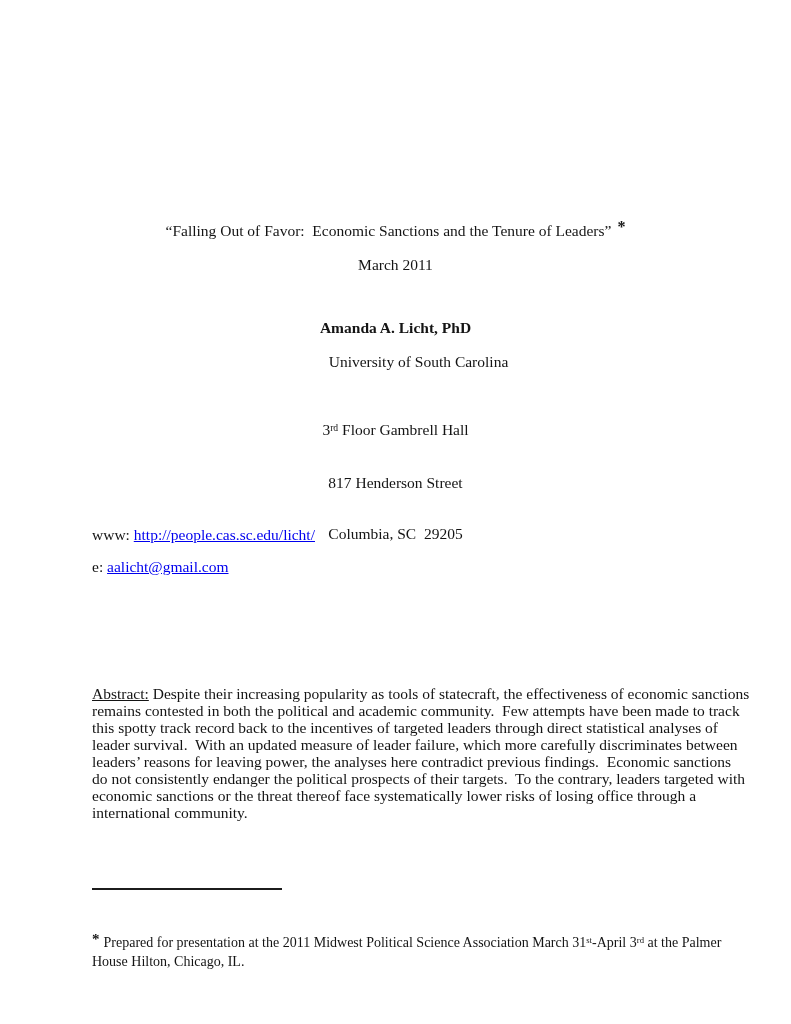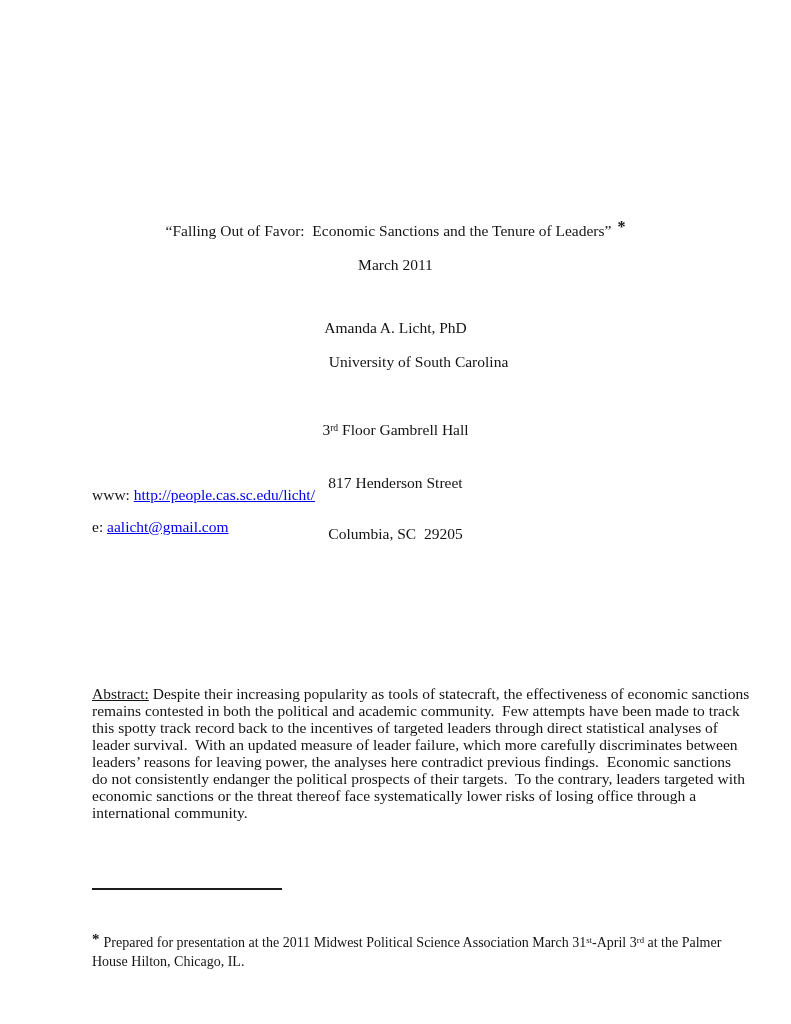--- a/index.html
+++ b/index.html
@@ -19,20 +19,21 @@
     width: 100%;
     text-align: center;
     line-height: 17px;
     white-space: pre;
   }
   .leftline {
     position: absolute;
     left: 92px;
     line-height: 17px;
     white-space: pre;
+    margin-top: 40px;
   }
   .addr-line { line-height: 17px; white-space: pre; }
   .ord {
     font-size: 0.62em;
     position: relative;
     top: -0.45em;
   }
   .title-ast {
     font-weight: bold;
     position: relative;
@@ -79,21 +80,21 @@
 </style>
 </head>
 <body>
 
 <div class="page">
 
   <div class="centered" style="top:222px;"><span>“Falling Out of Favor:  Economic Sanctions and the Tenure of Leaders”</span><span class="title-ast">*</span></div>
 
   <div class="centered" style="top:256px;">March 2011</div>
 
-  <div class="centered" style="top:319px;">Amanda A. Licht, PhD</div>
+  <div class="centered" style="top:319px;font-weight:bold;">Amanda A. Licht, PhD</div>
 
   <div class="centered" style="top:353px;margin-left:23px;">University of South Carolina</div>
 
   <div class="centered" style="top:387px;">
     <div class="addr-line"><span>3</span><span class="ord">rd</span><span> Floor Gambrell Hall</span></div>
     <div class="addr-line">817 Henderson Street</div>
     <div class="addr-line">Columbia, SC  29205</div>
   </div>
 
   <div class="leftline" style="top:486px;"><span>www: </span><a class="doclink">http://people.cas.sc.edu/licht/</a></div>

